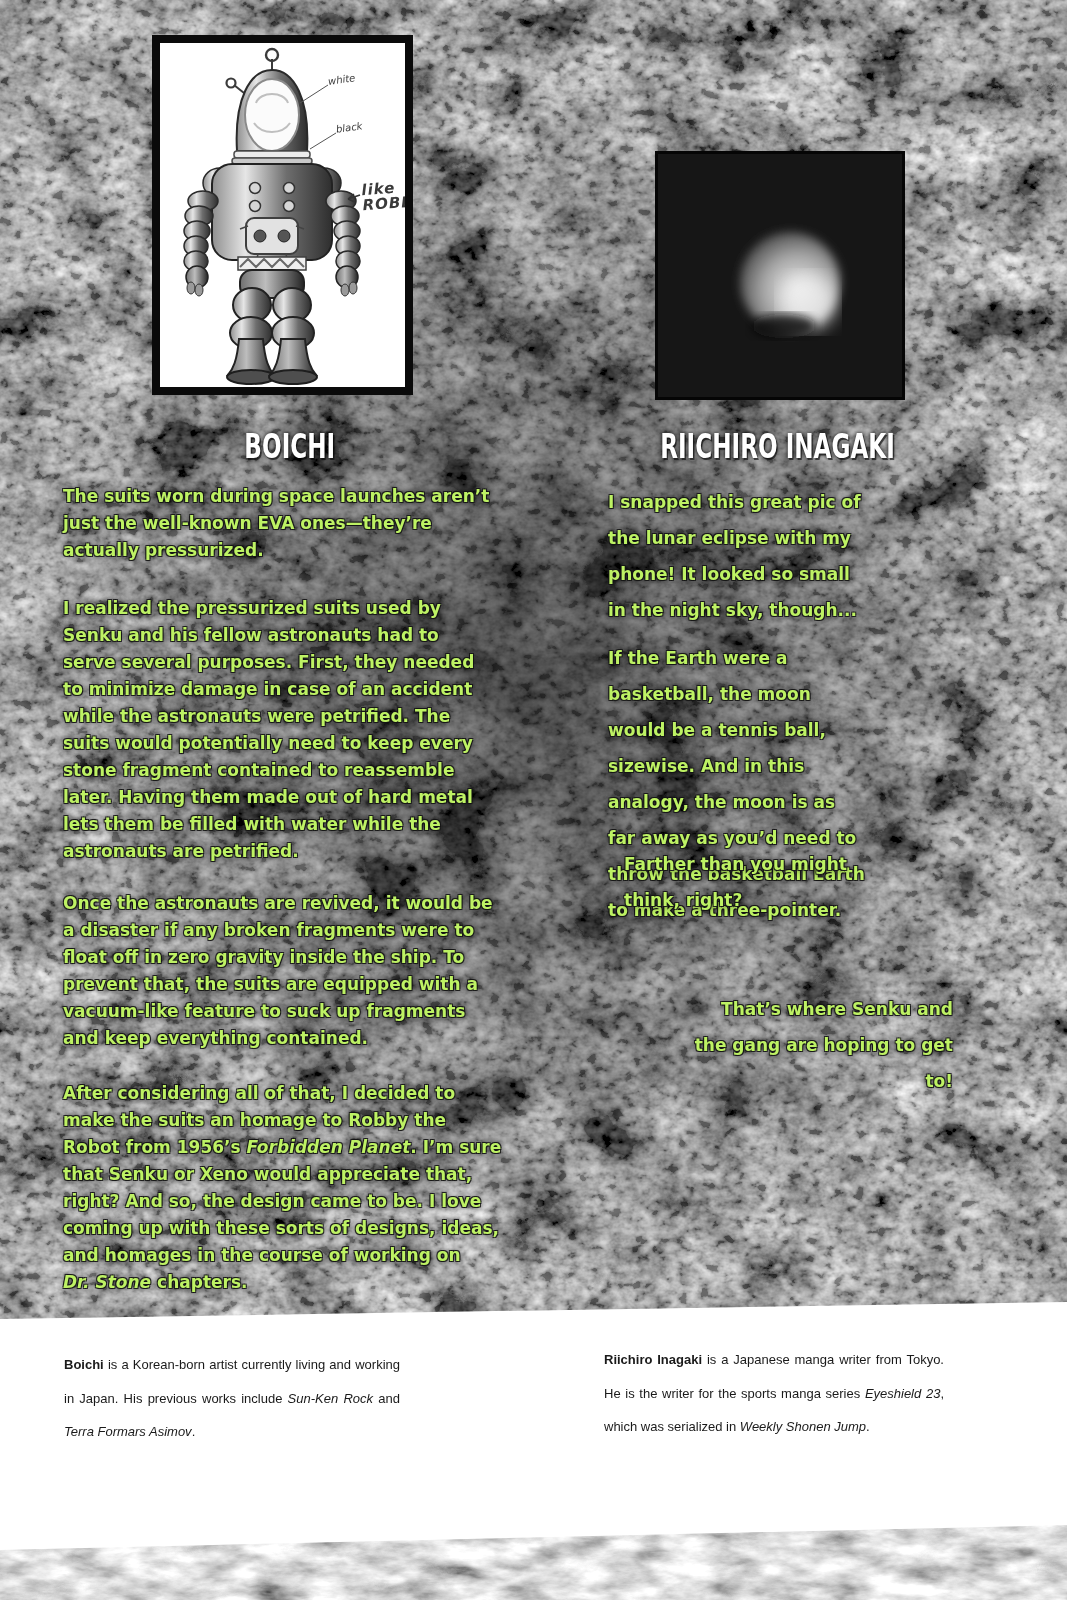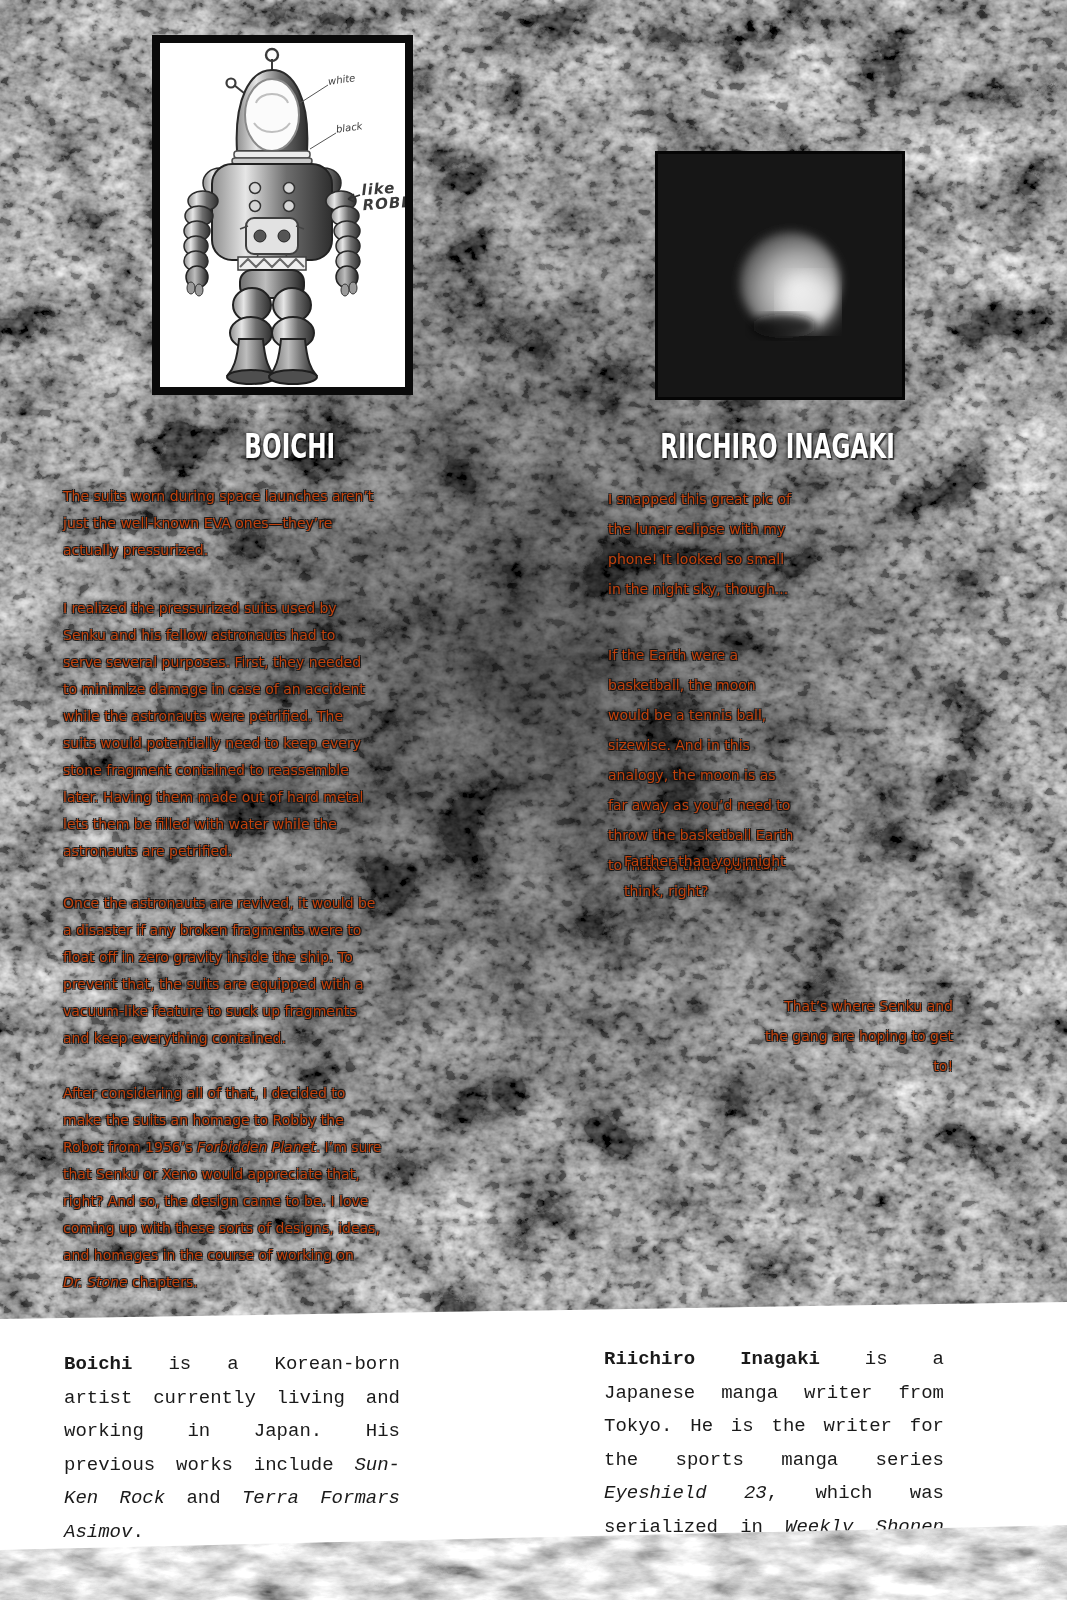--- a/index.html
+++ b/index.html
@@ -36,39 +36,39 @@
   }
   
   .col-heading{
     position:absolute;display:flex;justify-content:center;
     color:#ffffff;font-weight:bold;font-size:34px;line-height:40px;
     text-shadow:0 0 5px rgba(0,0,0,.9), 2px 2px 0 rgba(0,0,0,.55);
   }
   .col-heading > span{transform:scaleX(0.68);transform-origin:center;display:inline-block;white-space:pre;}
   
   .commentary{
-    position:absolute;color:#c2410c;font-weight:normal;
-    font-size:14px;white-space:pre;
+    position:absolute;color:#bef264;font-weight:bold;
+    font-size:17px;white-space:pre;
     text-shadow:
       -1px -1px 0 rgba(20,20,20,.85), 1px -1px 0 rgba(20,20,20,.85),
       -1px 1px 0 rgba(20,20,20,.85), 1px 1px 0 rgba(20,20,20,.85),
       0 0 7px rgba(0,0,0,.95);
   }
   .left-col{line-height:27px;}
-  .right-col{line-height:30px;}
+  .right-col{line-height:36px;}
   
   .white-band{
     position:absolute;left:0;top:1290px;width:1067px;height:270px;
     background:#ffffff;
     clip-path:polygon(0 29px, 1067px 12px, 1067px 235px, 0 260px);
   }
   .bio{
     position:absolute;color:#1a1a1a;
-    font-family:Liberation Mono, monospace;
-    font-size:19px;line-height:33.5px;text-align:justify;
+    font-family:Liberation Sans, sans-serif;
+    font-size:13px;line-height:33.5px;text-align:justify;
   }
   .bio span{white-space:normal;}
 </style>
 </head>
 <body>
 
 <div class="page">
 
   <svg class="bg-svg" width="1067" height="1600">
     <defs>

